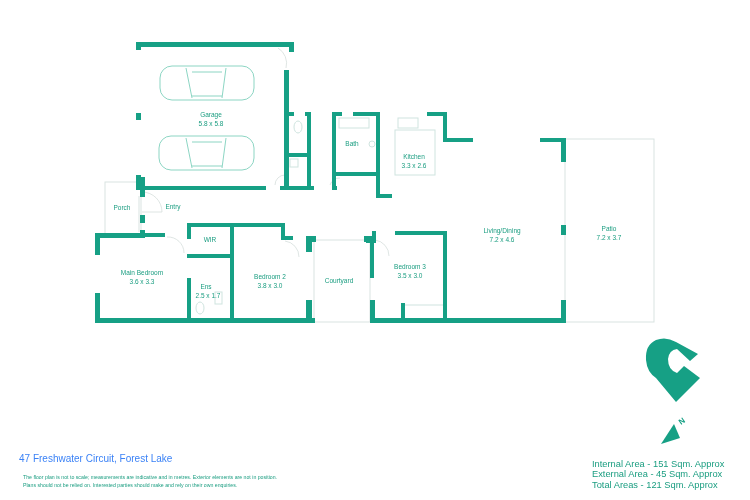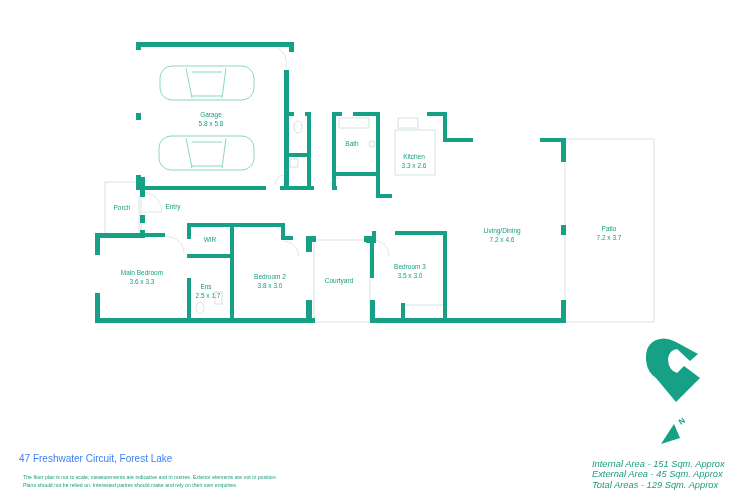--- a/index.html
+++ b/index.html
@@ -6,21 +6,21 @@
   body { width: 750px; height: 500px; position: relative; overflow: hidden; font-family: "Liberation Sans", sans-serif; }
   #plan { position: absolute; left: 0; top: 0; width: 750px; height: 500px; }
   .wall { fill: #16a085; }
   .thin { fill: none; stroke: #d9e3e1; stroke-width: 1; }
   .fixture { fill: none; stroke: #cfe4df; stroke-width: 1; }
   .door { fill: none; stroke: #d5dedc; stroke-width: 0.8; }
   .lbl { fill: #1a9d80; font-family: "Liberation Sans", sans-serif; font-size: 6.5px; text-anchor: middle; }
   .car { fill: none; stroke: #7fd0bc; stroke-width: 0.9; }
   .title { position: absolute; left: 19px; top: 453px; color: #3b82f6; font-size: 10px; }
   .disc { position: absolute; left: 23px; top: 473px; color: #1a9d80; font-size: 5.2px; line-height: 8px; width: 320px; }
-  .areas { position: absolute; left: 592px; top: 459px; color: #1a9d80; font-size: 9.3px; line-height: 10.3px; font-style: italic; }
+  .areas { position: absolute; left: 592px; top: 459px; color: #1a9d80; font-size: 9.3px; line-height: 10.3px; }
 </style>
 </head>
 <body>
 
 <svg id="plan" viewBox="0 0 750 500" xmlns="http://www.w3.org/2000/svg">
 
   <g>
     <rect class="thin" x="105" y="182" width="36" height="55"></rect>
     <rect class="thin" x="565" y="139" width="89" height="183"></rect>
     <rect class="thin" x="314" y="240" width="56" height="82"></rect>
@@ -161,14 +161,14 @@
 </svg>
 
 <div class="title">47 Freshwater Circuit, Forest Lake</div>
 <div class="disc">
   <div>The floor plan is not to scale; measurements are indicative and in metres. Exterior elements are not in position.</div>
   <div>Plans should not be relied on. Interested parties should make and rely on their own enquiries.</div>
 </div>
 <div class="areas">
   <div>Internal Area - 151 Sqm. Approx</div>
   <div>External Area - 45 Sqm. Approx</div>
-  <div>Total Areas - 129 Sqm. Approx</div>
+  <div>Total Areas - 121 Sqm. Approx</div>
 </div>
 
 </body></html>

